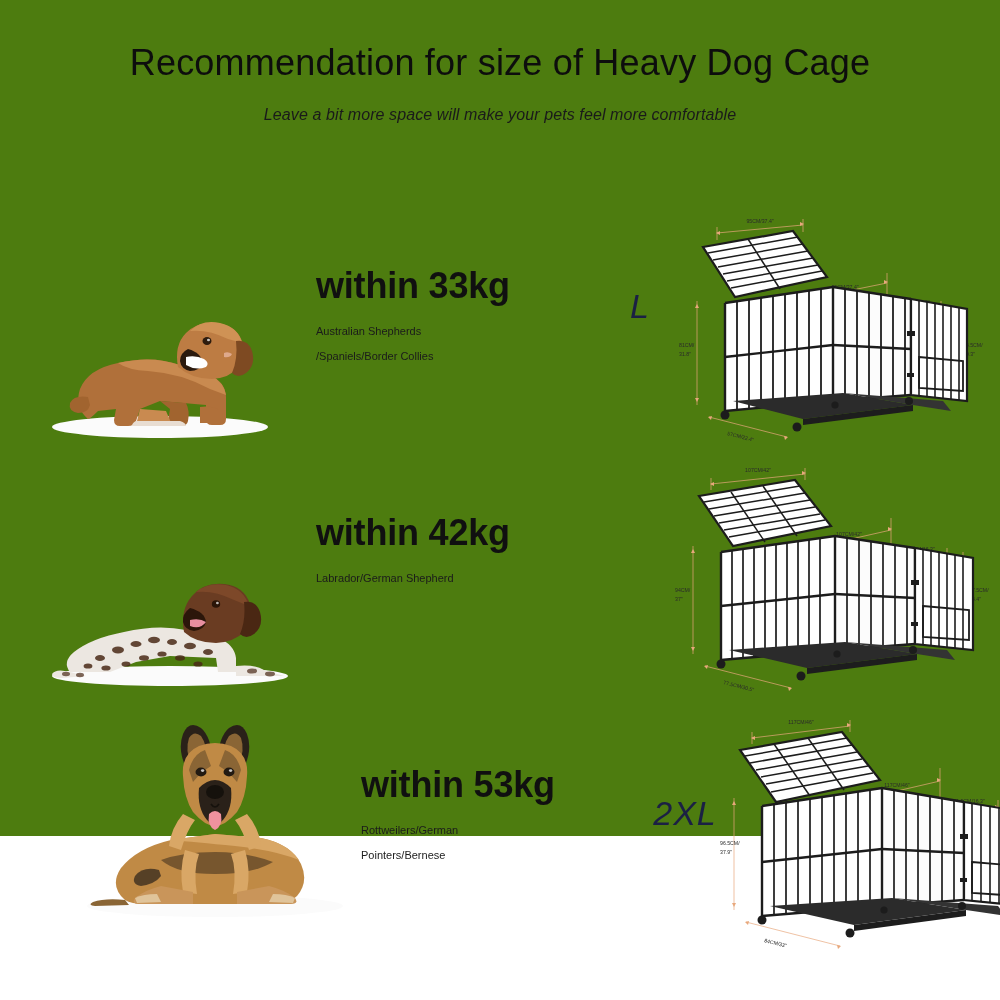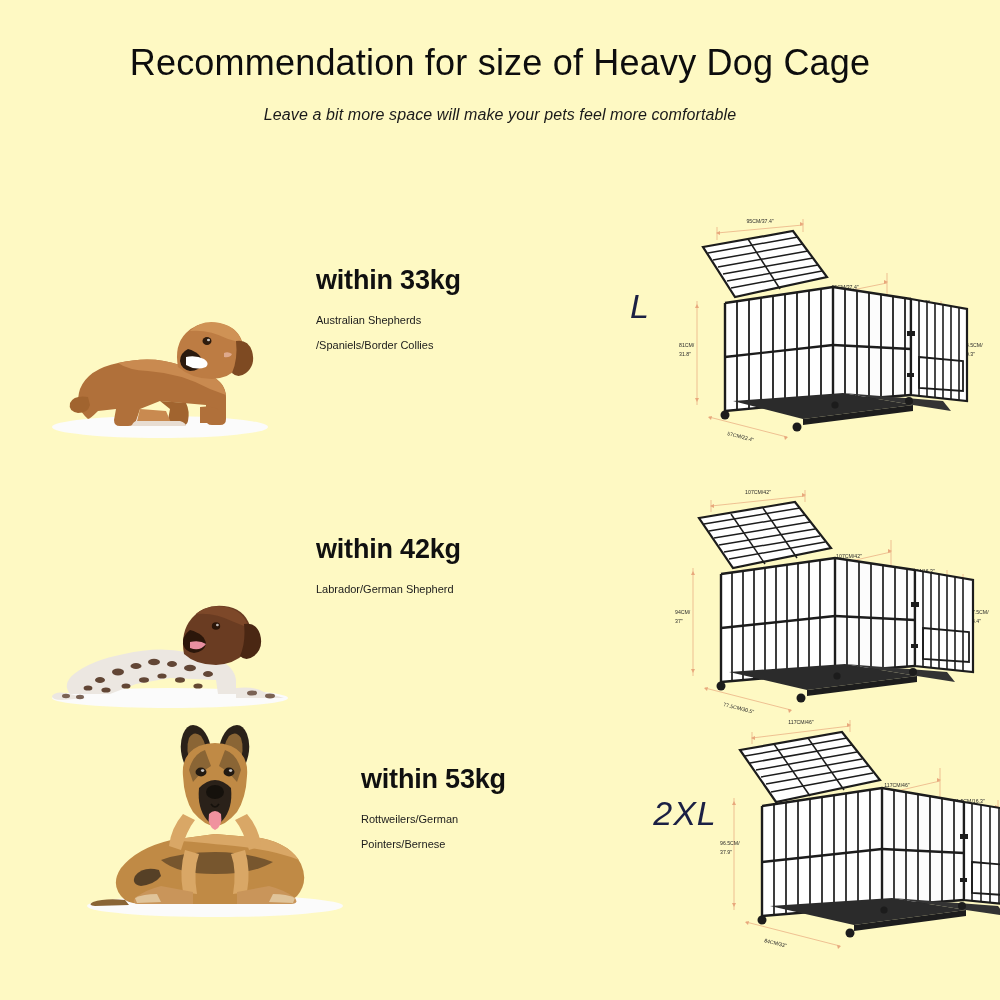--- a/index.html
+++ b/index.html
@@ -2,21 +2,21 @@
 <html><head>
 <meta charset="utf-8">
 <style>
   * { box-sizing: border-box; margin: 0; padding: 0; }
   html, body {
     width: 1000px; height: 1000px;
     background: #ffffff;
     font-family: "Liberation Sans", sans-serif;
     overflow: hidden;
   }
-  .page { position: relative; width: 1000px; height: 1000px; background:#fef9c3; }
+  .page { position: relative; width: 1000px; height: 836px; background:#4d7c0f; }
 
   
   .header { position:absolute; top:0; left:0; width:1000px; text-align:center; }
   .title {
     margin-top: 42px;
     font-size: 36px;
     font-weight: 400;
     color: #0d0d0d;
     letter-spacing: .2px;
     font-family: "Liberation Sans", sans-serif;
@@ -25,29 +25,29 @@
     margin-top: 22px;
     font-size: 16px;
     font-style: italic;
     color: #1a1a1a;
     letter-spacing: .1px;
   }
 
   
   .row { position:absolute; left:0; width:1000px; height:250px; }
   .row-1 { top: 215px; }
-  .row-2 { top: 484px; }
+  .row-2 { top: 462px; }
   .row-3 { top: 686px; margin-left: 45px; }
 
   .dog-cell { position:absolute; left:40px; top:0; width:280px; height:250px; }
   .dog-svg { position:absolute; left:0; bottom:6px; }
 
   .text-cell { position:absolute; left:316px; top:50px; width:270px; }
   .weight {
-    font-size: 27px; font-weight: 700; color:#101010; letter-spacing:-.2px;
+    font-size: 36px; font-weight: 700; color:#101010; letter-spacing:-.2px;
     white-space: nowrap;
   }
   .breeds { margin-top: 12px; }
   .breed-line {
     font-size: 11px; color:#1b1b1b; line-height: 25px; white-space: nowrap;
   }
 
   .size-cell {
     position:absolute; left:585px; top:72px; width:110px;
     text-align:center;

